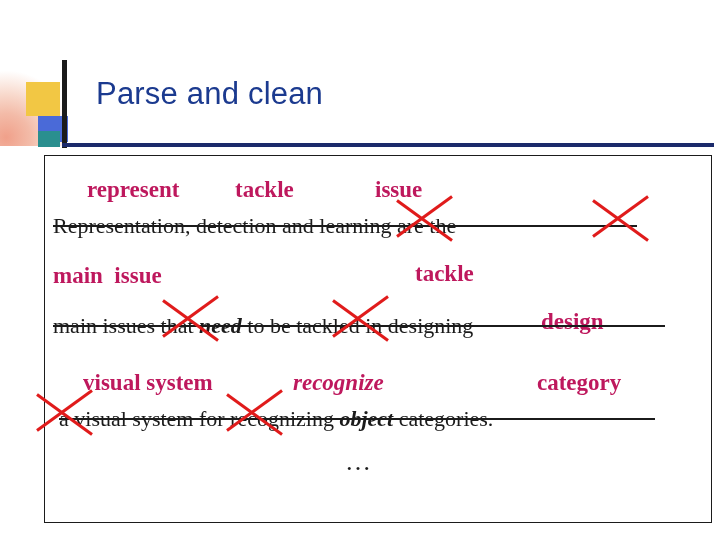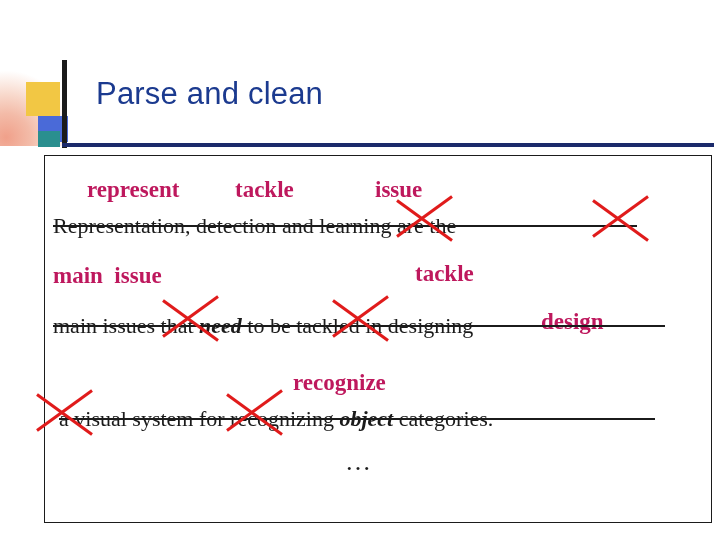--- a/index.html
+++ b/index.html
@@ -115,21 +115,23 @@
     <div class="xmark" style="left:118px;top:142px;width:56px;height:40px;">
       <span style="width:68px;transform:rotate(36deg);top:2px;"></span>
       <span style="width:68px;transform:rotate(-36deg);top:38px;"></span>
     </div>
 
     <div class="xmark" style="left:288px;top:142px;width:56px;height:40px;">
       <span style="width:68px;transform:rotate(36deg);top:2px;"></span>
       <span style="width:68px;transform:rotate(-36deg);top:38px;"></span>
     </div>
 
-    <div class="green" style="left:248px;top:215px;">recognize</div>
+    <div class="green" style="left:38px;top:215px;">visual system</div>
+    <div class="green" style="left:248px;top:215px;font-style:italic;">recognize</div>
+    <div class="green" style="left:492px;top:215px;">category</div>
 
     <div class="plain" style="left:14px;top:251px;"><span>a visual system for recognizing </span><span class="ital">object</span><span> categories.</span></div>
     <div class="strike" style="left:14px;top:263px;width:596px;"></div>
 
     <div class="xmark" style="left:-8px;top:236px;width:56px;height:40px;">
       <span style="width:68px;transform:rotate(36deg);top:2px;"></span>
       <span style="width:68px;transform:rotate(-36deg);top:38px;"></span>
     </div>
 
     <div class="xmark" style="left:182px;top:236px;width:56px;height:40px;">

